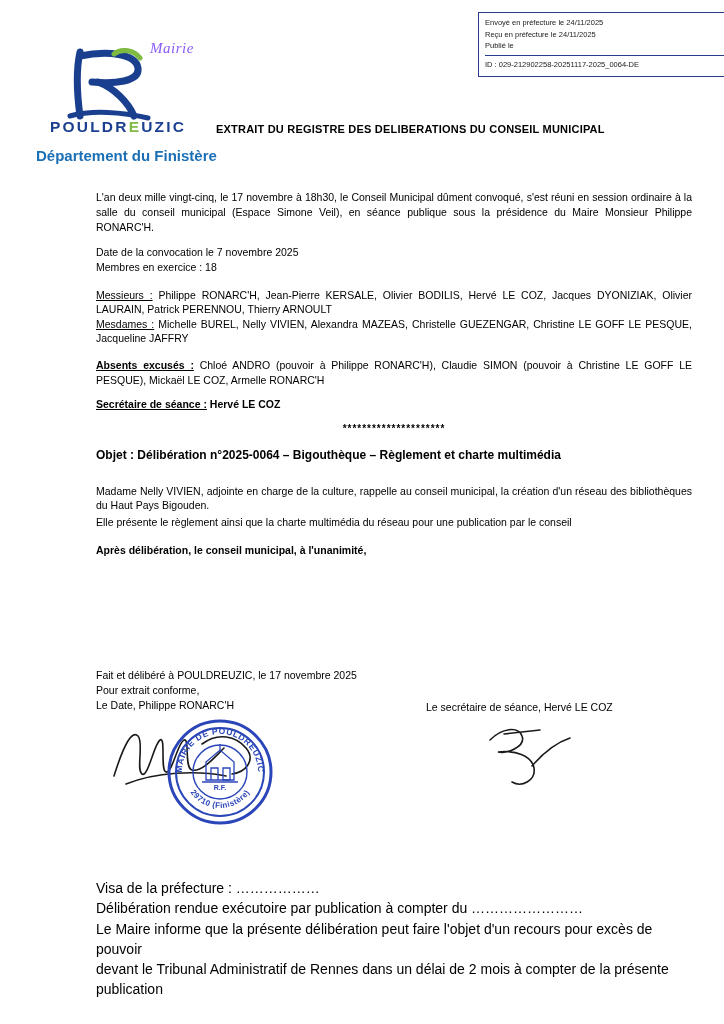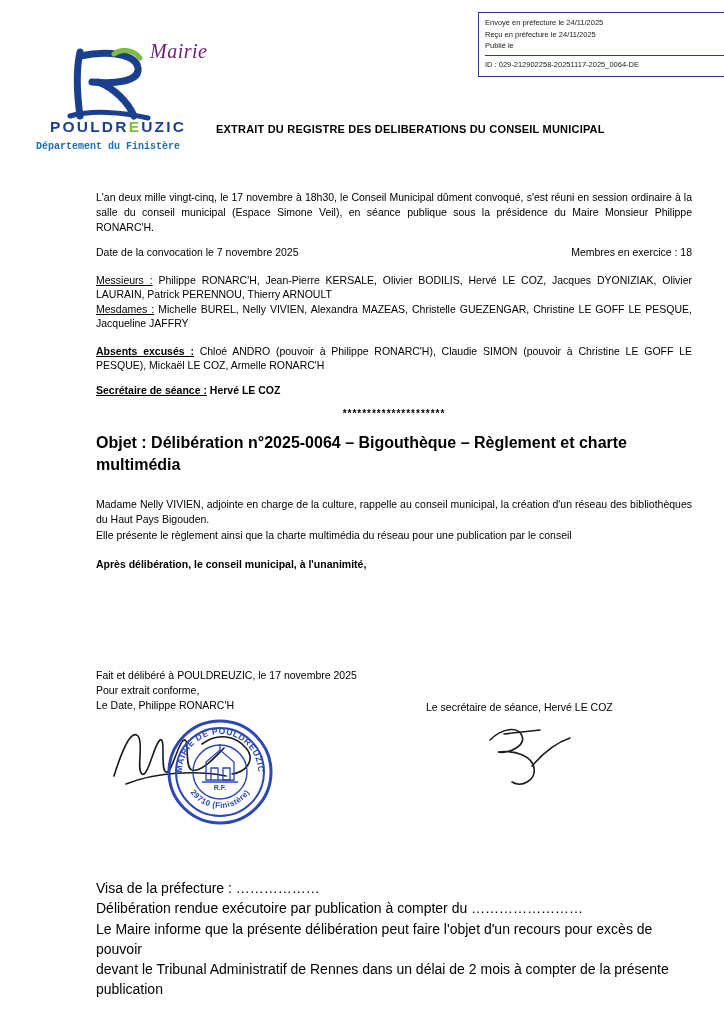--- a/index.html
+++ b/index.html
@@ -40,43 +40,42 @@
     left: 42px;
     width: 180px;
     height: 110px;
   }
   .logo-mairie {
     position: absolute;
     left: 108px;
     top: 6px;
     font-family: "Liberation Serif", serif;
     font-style: italic;
-    font-size: 20px;
-    color: #701a75;
+    font-size: 15px;
+    color: #8b5cf6;
     letter-spacing: 0.5px;
   }
   .logo-glyph { position: absolute; left: 20px; top: 14px; }
   .logo-name {
     position: absolute;
     left: 8px;
     top: 84px;
     font-size: 15.5px;
     font-weight: bold;
     letter-spacing: 2.2px;
     color: #1b3f8f;
   }
   .logo-name .green { color: #7fba42; }
   .departement {
     position: absolute;
-    top: 141px;
+    top: 147px;
     left: 36px;
-    font-size: 10px;
+    font-size: 15px;
     font-weight: bold;
     color: #1b6fb5;
-    font-family: Liberation Mono, monospace;
   }
 
   
   .doc-title {
     position: absolute;
     top: 123px;
     left: 216px;
     width: 470px;
     font-size: 11px;
     font-weight: bold;
@@ -87,33 +86,33 @@
   .body-wrap {
     position: absolute;
     top: 190px;
     left: 96px;
     width: 596px;
     font-size: 10.5px;
     line-height: 1.42;
     text-align: justify;
   }
   .p { margin: 0 0 10px 0; }
-  .row-between { display: flex; justify-content: space-between; align-items: baseline; }
+  .row-between { display: flex; justify-content: space-between; align-items: baseline; flex-direction: column; }
   .b { font-weight: bold; }
   .tight { line-height: 1.38; }
   .block-gap { margin-bottom: 13px; }
 
   .presents-head { text-decoration: underline; font-weight: bold; margin-bottom: 2px; }
   .names-line { margin: 0; }
   .label-u { text-decoration: underline; }
 
   .stars { text-align: center; letter-spacing: 1px; font-weight: bold; font-size: 10px; }
   .objet {
     font-weight: bold;
-    font-size: 16px;
+    font-size: 12px;
     margin: 10px 0 20px 0;
     text-align: left;
   }
   .after-delib { font-weight: bold; margin: 14px 0 12px 0; }
   .bullets { margin: 0 0 0 30px; padding: 0; list-style: none; }
   .bullets li { margin-bottom: 11px; position: relative; padding-left: 16px; }
   .bullets li:before {
     content: "\2013";
     position: absolute;
     left: 0;

